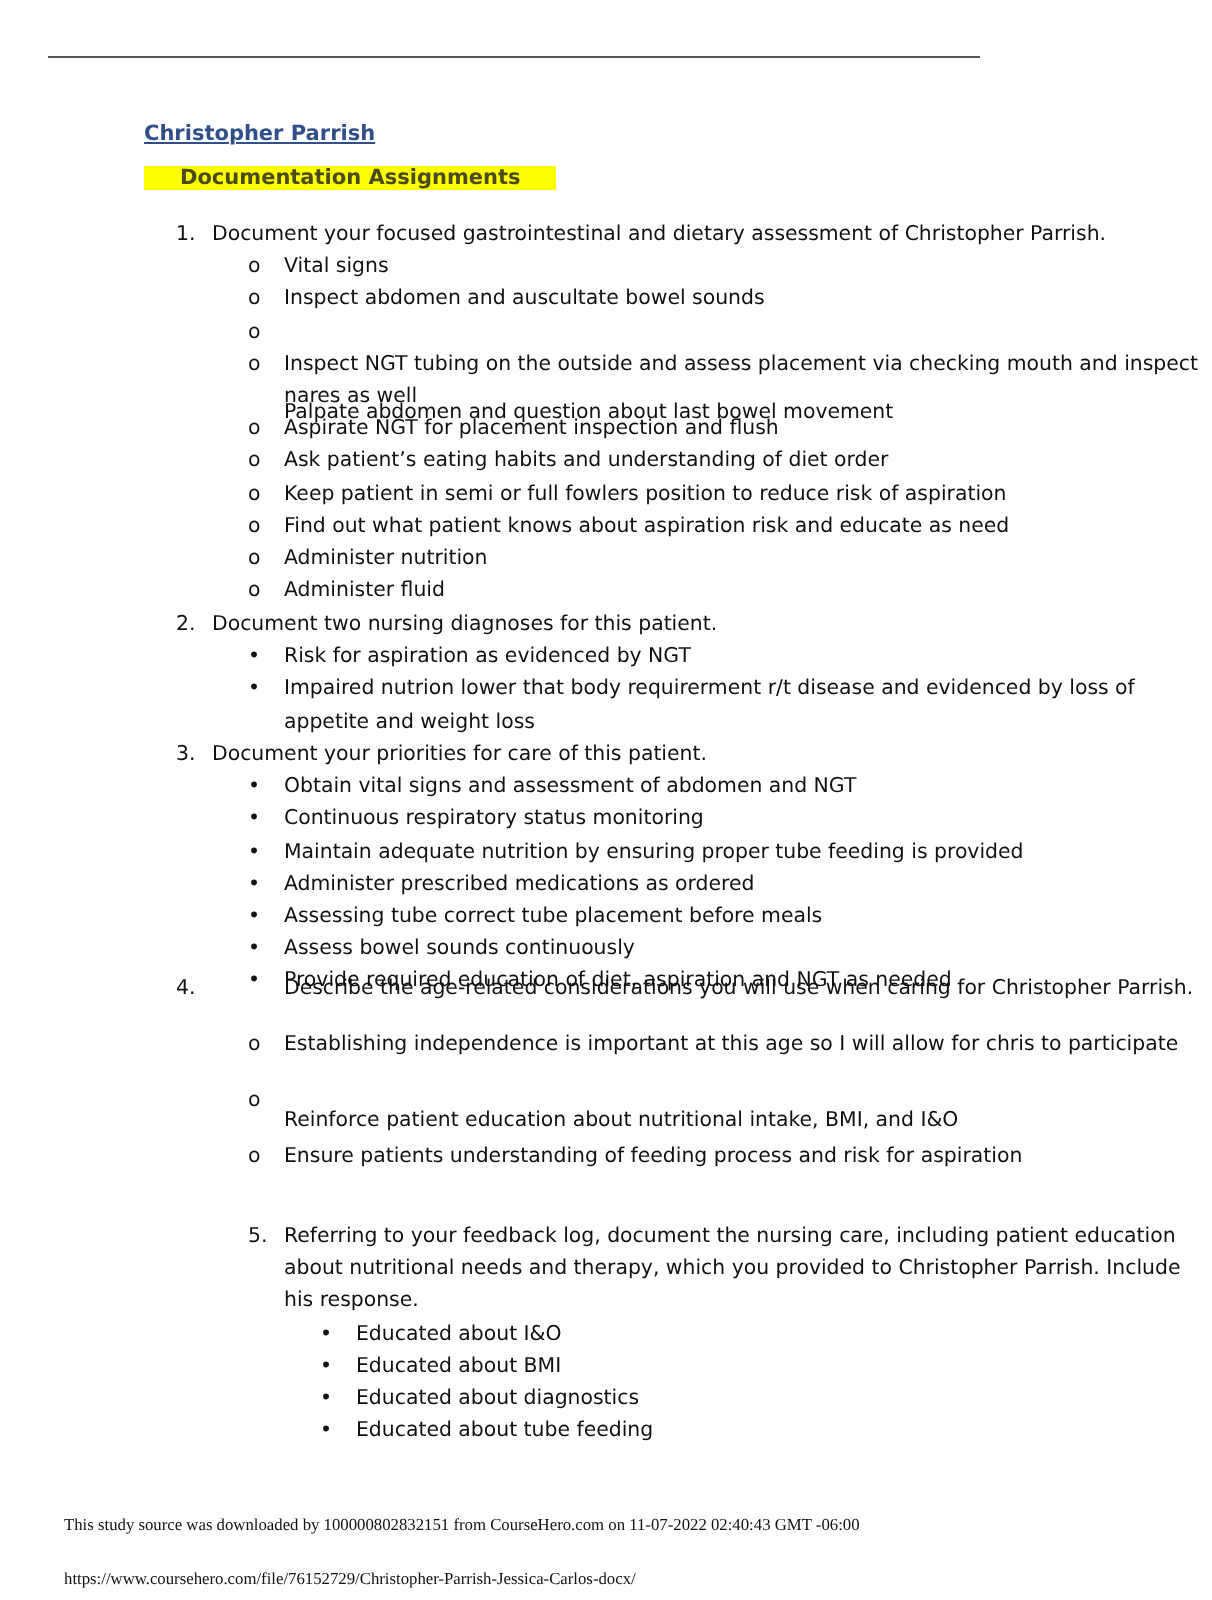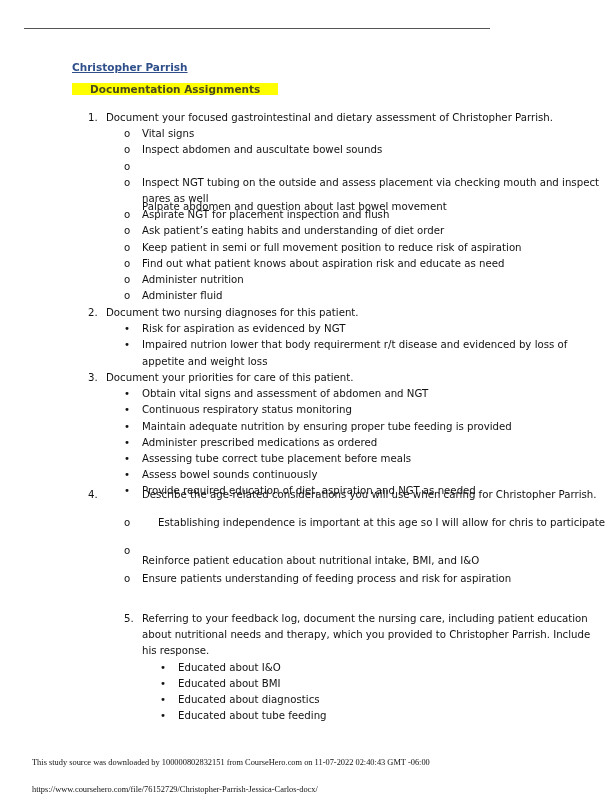--- a/index.html
+++ b/index.html
@@ -30,21 +30,21 @@
     <div class="line" style="left: 124px; top: 159.6px;">o</div>
     <div class="line" style="left: 142px; top: 159.6px; margin-top: 40px;">Palpate abdomen and question about last bowel movement</div>
     <div class="line" style="left: 124px; top: 175.8px;">o</div>
     <div class="line" style="left: 142px; top: 175.8px;">Inspect NGT tubing on the outside and assess placement via checking mouth and inspect</div>
     <div class="line" style="left: 142px; top: 192px;">nares as well</div>
     <div class="line" style="left: 124px; top: 208.2px;">o</div>
     <div class="line" style="left: 142px; top: 208.2px;">Aspirate NGT for placement inspection and flush</div>
     <div class="line" style="left: 124px; top: 224.4px;">o</div>
     <div class="line" style="left: 142px; top: 224.4px;">Ask patient’s eating habits and understanding of diet order</div>
     <div class="line" style="left: 124px; top: 240.6px;">o</div>
-    <div class="line" style="left: 142px; top: 240.6px;">Keep patient in semi or full movement position to reduce risk of aspiration</div>
+    <div class="line" style="left: 142px; top: 240.6px;">Keep patient in semi or full fowlers position to reduce risk of aspiration</div>
     <div class="line" style="left: 124px; top: 256.8px;">o</div>
     <div class="line" style="left: 142px; top: 256.8px;">Find out what patient knows about aspiration risk and educate as need</div>
     <div class="line" style="left: 124px; top: 273px;">o</div>
     <div class="line" style="left: 142px; top: 273px;">Administer nutrition</div>
     <div class="line" style="left: 124px; top: 289.2px;">o</div>
     <div class="line" style="left: 142px; top: 289.2px;">Administer fluid</div>
     <div class="line" style="left: 88px; top: 306px;">2.</div>
     <div class="line" style="left: 106px; top: 306px;">Document two nursing diagnoses for this patient.</div>
     <div class="line" style="left: 124px; top: 322.2px;">•</div>
     <div class="line" style="left: 142px; top: 322.2px;">Risk for aspiration as evidenced by NGT</div>
@@ -63,21 +63,21 @@
     <div class="line" style="left: 142px; top: 435.8px;">Administer prescribed medications as ordered</div>
     <div class="line" style="left: 124px; top: 452px;">•</div>
     <div class="line" style="left: 142px; top: 452px;">Assessing tube correct tube placement before meals</div>
     <div class="line" style="left: 124px; top: 468.2px;">•</div>
     <div class="line" style="left: 142px; top: 468.2px;">Assess bowel sounds continuously</div>
     <div class="line" style="left: 124px; top: 484.4px;">•</div>
     <div class="line" style="left: 142px; top: 484.4px;">Provide required education of diet, aspiration and NGT as needed</div>
     <div class="line" style="left: 88px; top: 488px;">4.</div>
     <div class="line" style="left: 106px; top: 488px; margin-left: 36px;">Describe the age-related considerations you will use when caring for Christopher Parrish.</div>
     <div class="line" style="left: 124px; top: 516.2px;">o</div>
-    <div class="line" style="left: 142px; top: 516.2px; margin-left: 16px;">Establishing independence is important at this age so I will allow for chris to participate</div>
+    <div class="line" style="left: 142px; top: 516.2px;">Establishing independence is important at this age so I will allow for chris to participate</div>
     <div class="line" style="left: 124px; top: 544.2px;">o</div>
     <div class="line" style="left: 142px; top: 554px;">Reinforce patient education about nutritional intake, BMI, and I&amp;O</div>
     <div class="line" style="left: 124px; top: 572.2px;">o</div>
     <div class="line" style="left: 142px; top: 572.2px;">Ensure patients understanding of feeding process and risk for aspiration</div>
     <div class="line" style="left: 124px; top: 612px;">5.</div>
     <div class="line" style="left: 142px; top: 612px;">Referring to your feedback log, document the nursing care, including patient education</div>
     <div class="line" style="left: 142px; top: 628.2px; text-align: right;">about nutritional needs and therapy, which you provided to Christopher Parrish. Include</div>
     <div class="line" style="left: 142px; top: 644.4px;">his response.</div>
     <div class="line" style="left: 160px; top: 660.6px;">•</div>
     <div class="line" style="left: 178px; top: 660.6px;">Educated about I&amp;O</div>

